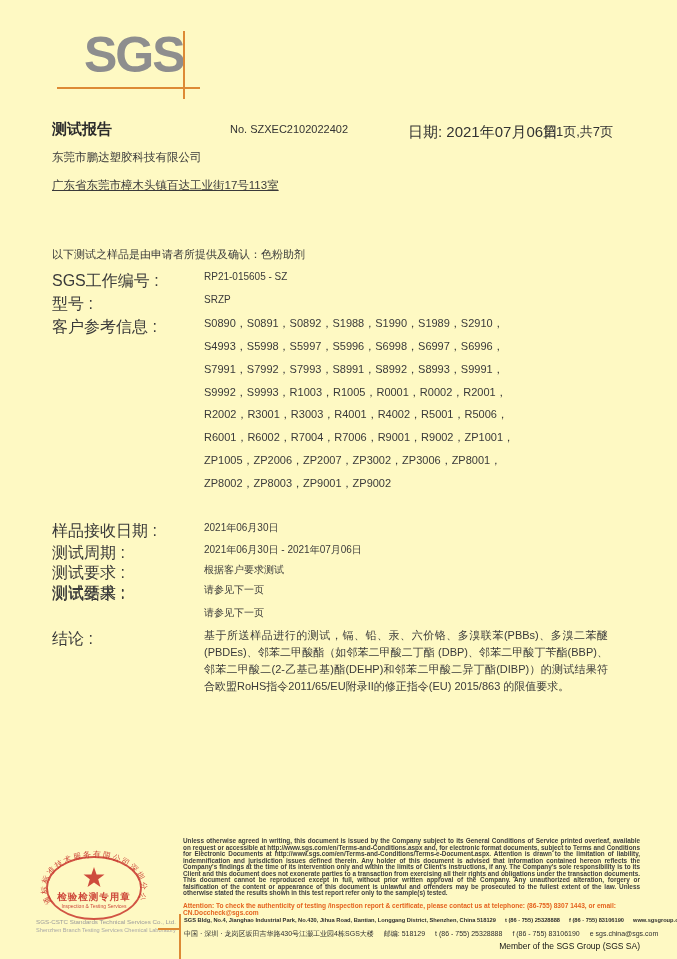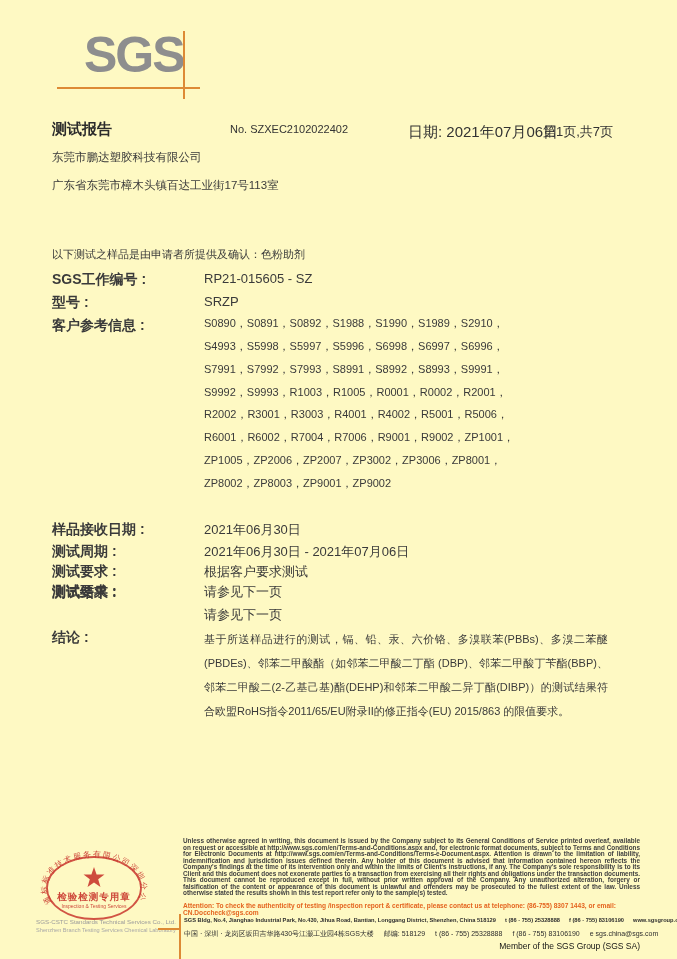--- a/index.html
+++ b/index.html
@@ -12,30 +12,30 @@
   .logo-hline{position:absolute;left:57px;top:87px;width:143px;height:2px;background:#dd8a35;}
   .logo-vline{position:absolute;left:183px;top:31px;width:2px;height:68px;background:#dd8a35;}
 
   
   .hdr-title{position:absolute;left:52px;top:120px;font-size:15px;font-weight:bold;color:#2b2b2b;}
   .hdr-no{position:absolute;left:230px;top:123px;font-size:11px;color:#333;}
   .hdr-date{position:absolute;left:408px;top:123px;font-size:15px;color:#333;}
   .hdr-page{position:absolute;left:543px;top:123px;font-size:13px;color:#333;}
 
   .client-name{position:absolute;left:52px;top:150px;font-size:11.5px;color:#3a3a3a;}
-  .client-addr{position:absolute;left:52px;top:178px;font-size:11.5px;color:#3a3a3a;}
+  .client-addr{position:absolute;left:52px;top:178px;font-size:11.5px;color:#3a3a3a;text-decoration:underline;}
 
   .intro{position:absolute;left:52px;top:247px;font-size:11px;color:#3a3a3a;}
 
-  .flabel{position:absolute;left:52px;font-size:14px;color:#3a3a3a;white-space:nowrap;font-weight:bold;}
-  .fvalue{position:absolute;left:204px;font-size:13px;color:#3a3a3a;white-space:nowrap;}
+  .flabel{position:absolute;left:52px;font-size:16px;color:#3a3a3a;white-space:nowrap;}
+  .fvalue{position:absolute;left:204px;font-size:10px;color:#3a3a3a;white-space:nowrap;}
   .ref-lines{position:absolute;left:204px;top:312px;font-size:11px;color:#3a3a3a;}
   .ref-line{line-height:22.85px;white-space:nowrap;}
   .conclusion{position:absolute;left:204px;top:627px;width:404px;font-size:11px;
-              line-height:24px;color:#3a3a3a;text-align:justify;}
+              line-height:17px;color:#3a3a3a;text-align:justify;}
 
   
   .disclaimer{position:absolute;left:183px;top:838px;width:457px;font-size:6.4px;
               line-height:6.55px;color:#3f3f3f;font-weight:600;text-align:justify;}
   .attention{position:absolute;left:183px;top:903px;width:457px;font-size:6.6px;
              line-height:6.9px;color:#e4641f;font-weight:700;}
   .addr-row-en{position:absolute;left:184px;top:917px;width:470px;display:flex;gap:9px;
                font-size:5.7px;font-weight:600;color:#2e2e2e;white-space:nowrap;align-items:baseline;}
   .addr-row-cn{position:absolute;left:184px;top:929px;width:470px;display:flex;gap:10px;
                font-size:7px;color:#2e2e2e;white-space:nowrap;align-items:baseline;}

